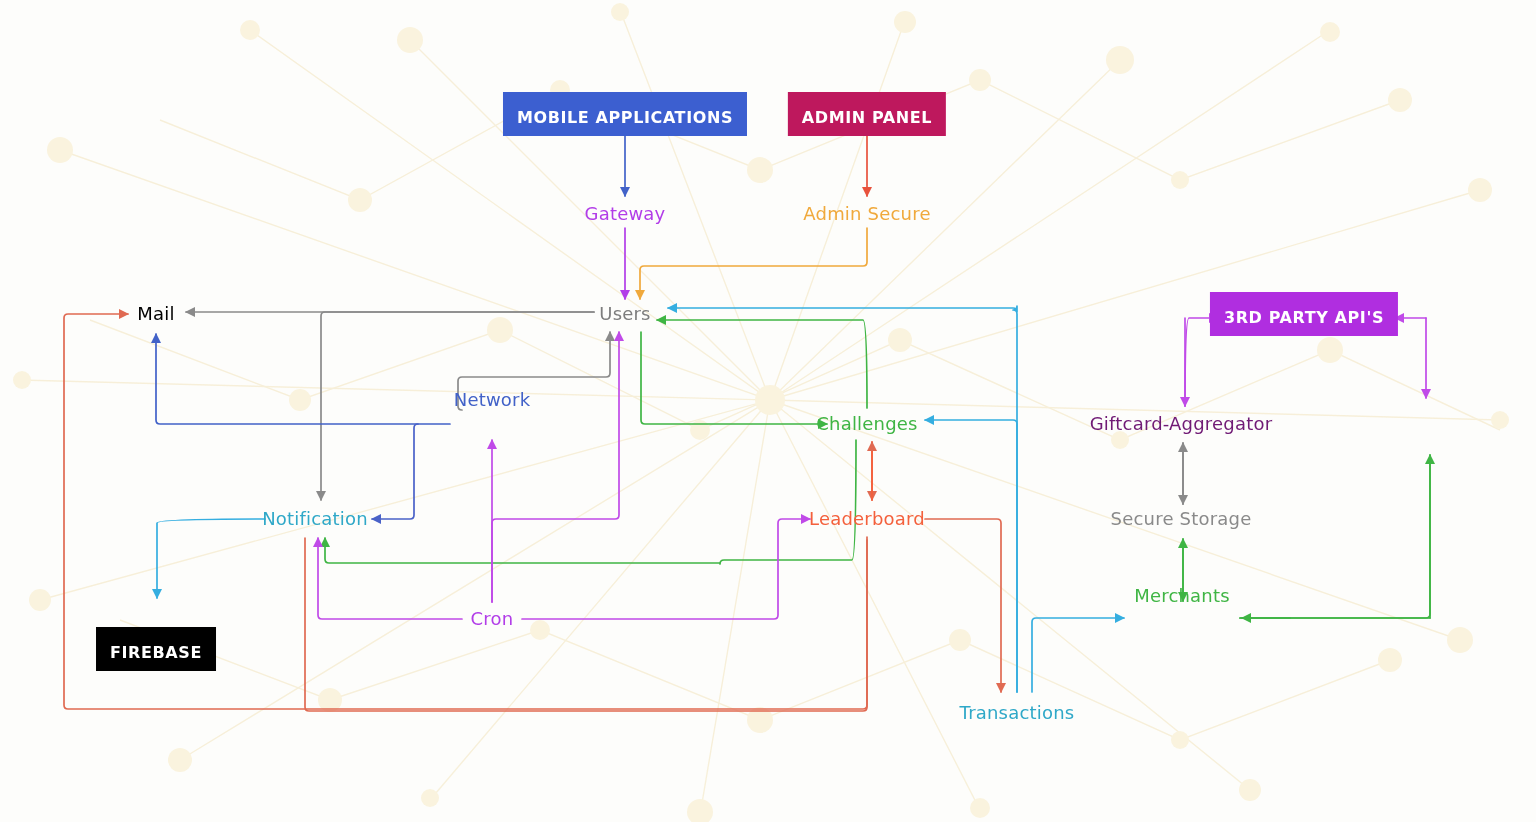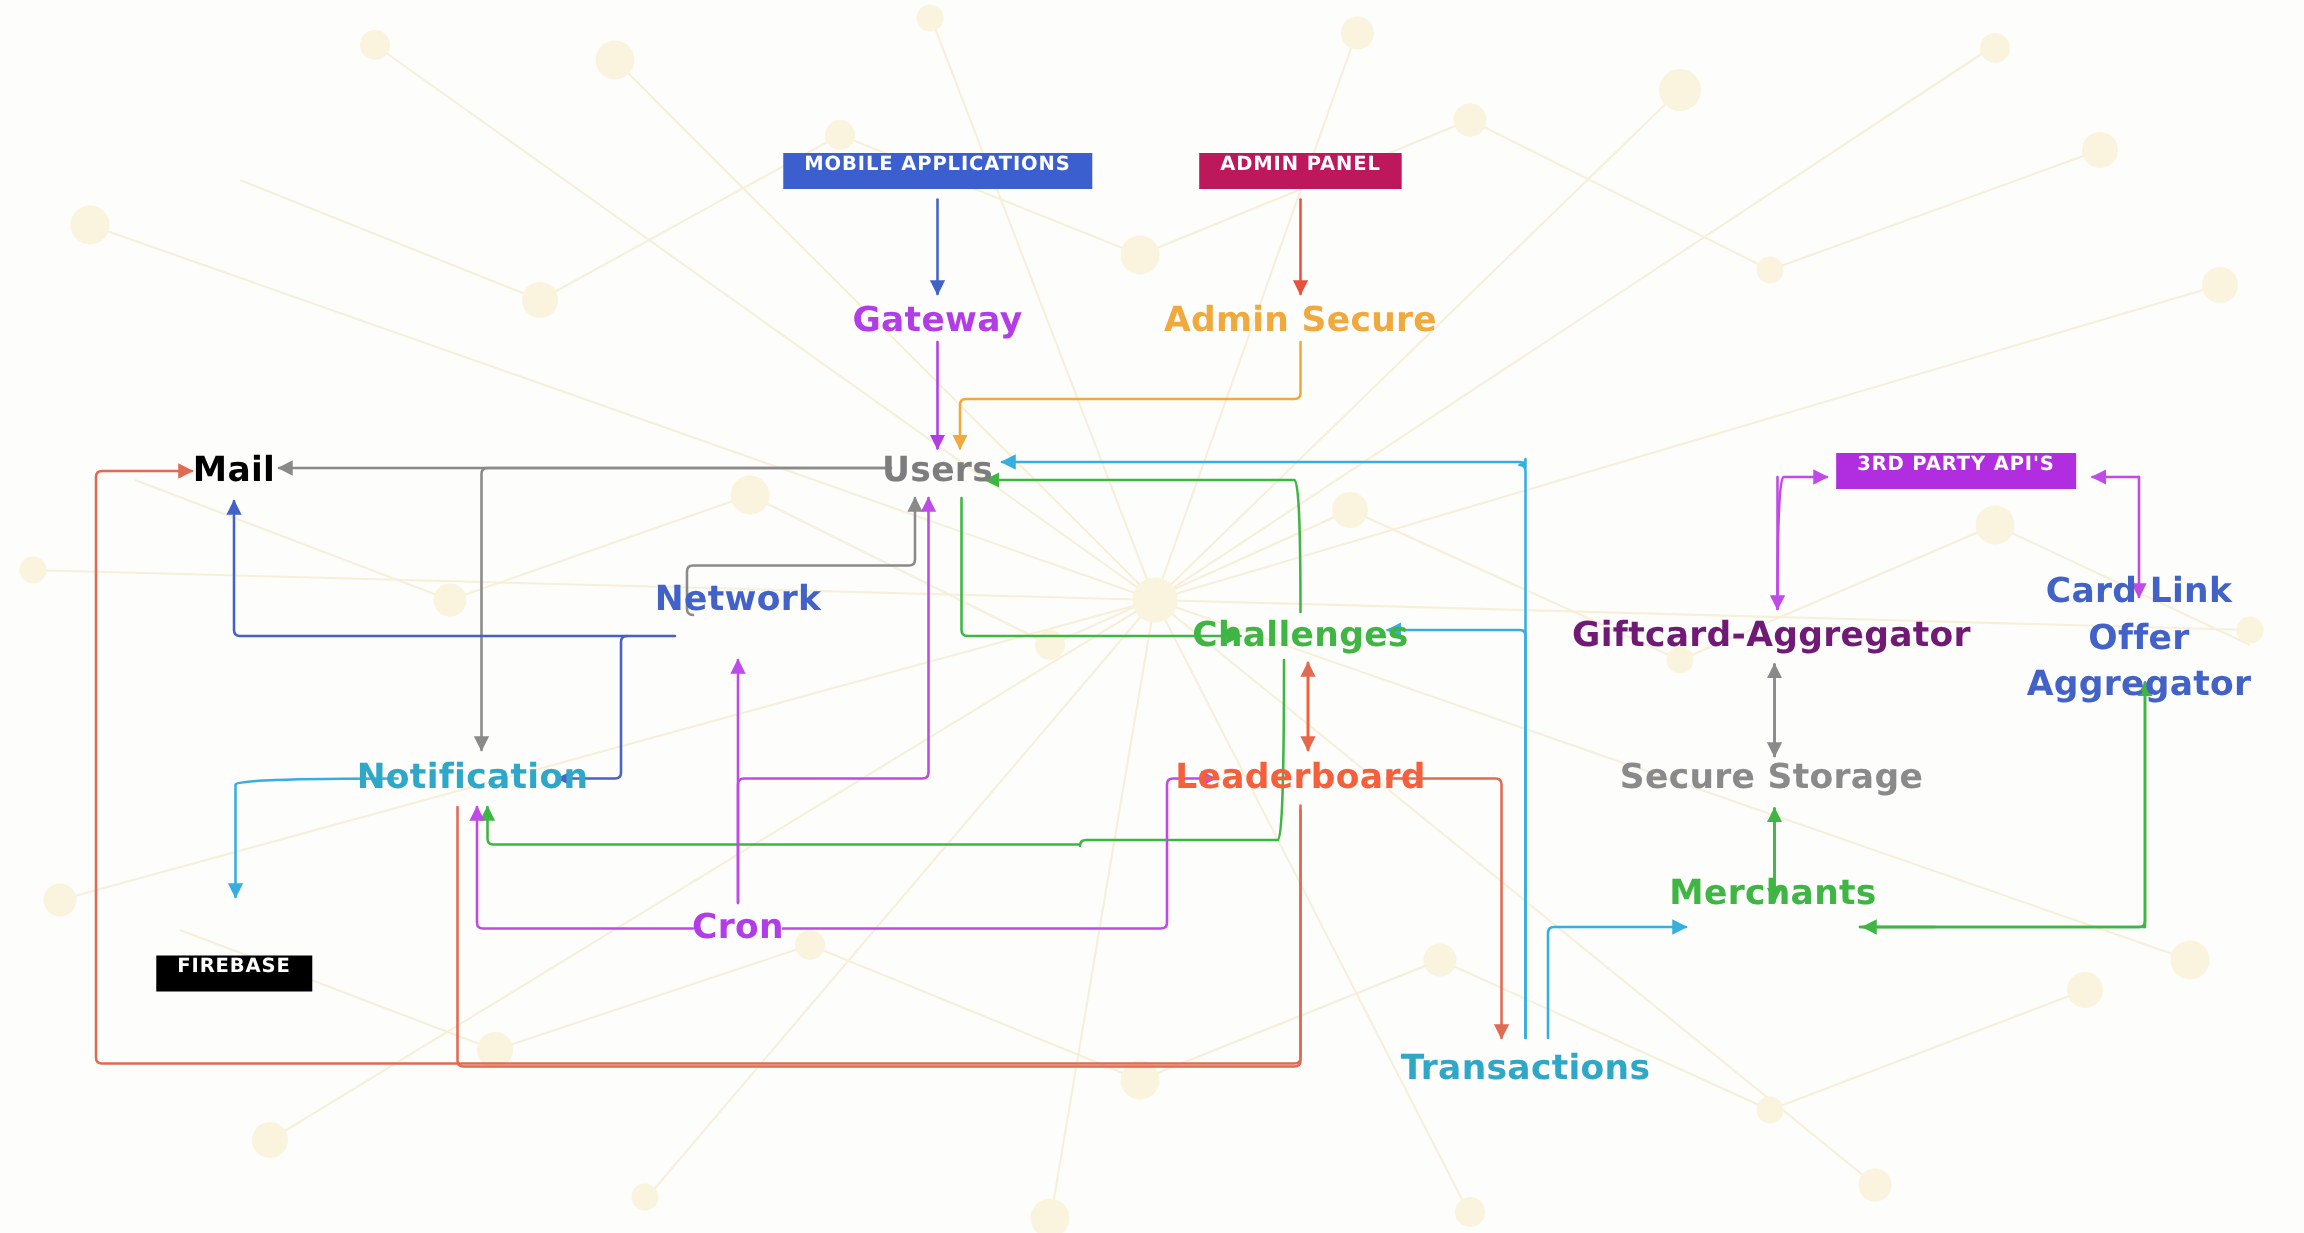--- a/index.html
+++ b/index.html
@@ -9,35 +9,35 @@
     font-family:"DejaVu Sans","Liberation Sans",sans-serif;
     overflow:hidden;
     position:relative;
   }
   #stage{position:absolute;left:0;top:0;width:1536px;height:822px;}
   #bg, #wires{position:absolute;left:0;top:0;width:1536px;height:822px;}
   .node{
     position:absolute;
     transform:translate(-50%,-50%);
     white-space:nowrap;
-    font-size:23px;
-    font-weight:700;
+    font-size:18px;
+    font-weight:400;
     letter-spacing:.2px;
     text-align:center;
     line-height:1.35;
   }
   .boxnode{
     position:absolute;
     transform:translate(-50%,-50%);
     white-space:nowrap;
     color:#ffffff;
-    font-size:13px;
+    font-size:16px;
     font-weight:bold;
     letter-spacing:.6px;
-    padding:0 14px 9px 14px;
+    padding:16px 14px 9px 14px;
   }
 </style>
 </head>
 <body>
 
 <div id="stage">
 
   <svg id="bg" viewBox="0 0 1536 822" xmlns="http://www.w3.org/2000/svg">
     <g stroke="#f7efd8" stroke-width="1.4" fill="none" opacity="0.95">
       <path d="M770 400 L410 40 M770 400 L620 10 M770 400 L905 20 M770 400 L1120 60 M770 400 L1330 30
@@ -209,17 +209,16 @@
   <div class="node" style="left:867px;top:214px;color:#f0a93c;">Admin Secure</div>
   <div class="node" style="left:625px;top:314px;color:#7d7d7d;">Users</div>
   <div class="node" style="left:156px;top:314px;color:#000000;">Mail</div>
   <div class="node" style="left:492px;top:400px;color:#4262c8;">Network</div>
   <div class="node" style="left:867px;top:424px;color:#3fb544;">Challenges</div>
   <div class="node" style="left:315px;top:519px;color:#2fa8c8;">Notification</div>
   <div class="node" style="left:867px;top:519px;color:#f4603c;">Leaderboard</div>
   <div class="node" style="left:492px;top:619px;color:#b23de8;">Cron</div>
   <div class="node" style="left:1017px;top:713px;color:#2fa8c8;">Transactions</div>
   <div class="node" style="left:1181px;top:424px;color:#701a75;">Giftcard-Aggregator</div>
-  <div class="node" style="left:1426px;top:426px;color:#4262c8;width:170px;white-space:normal;">Card Link Offer Aggregator</div>
   <div class="node" style="left:1181px;top:519px;color:#8a8a8a;">Secure Storage</div>
   <div class="node" style="left:1182px;top:596px;color:#3fb544;">Merchants</div>
 
 </div>
 
 </body></html>

